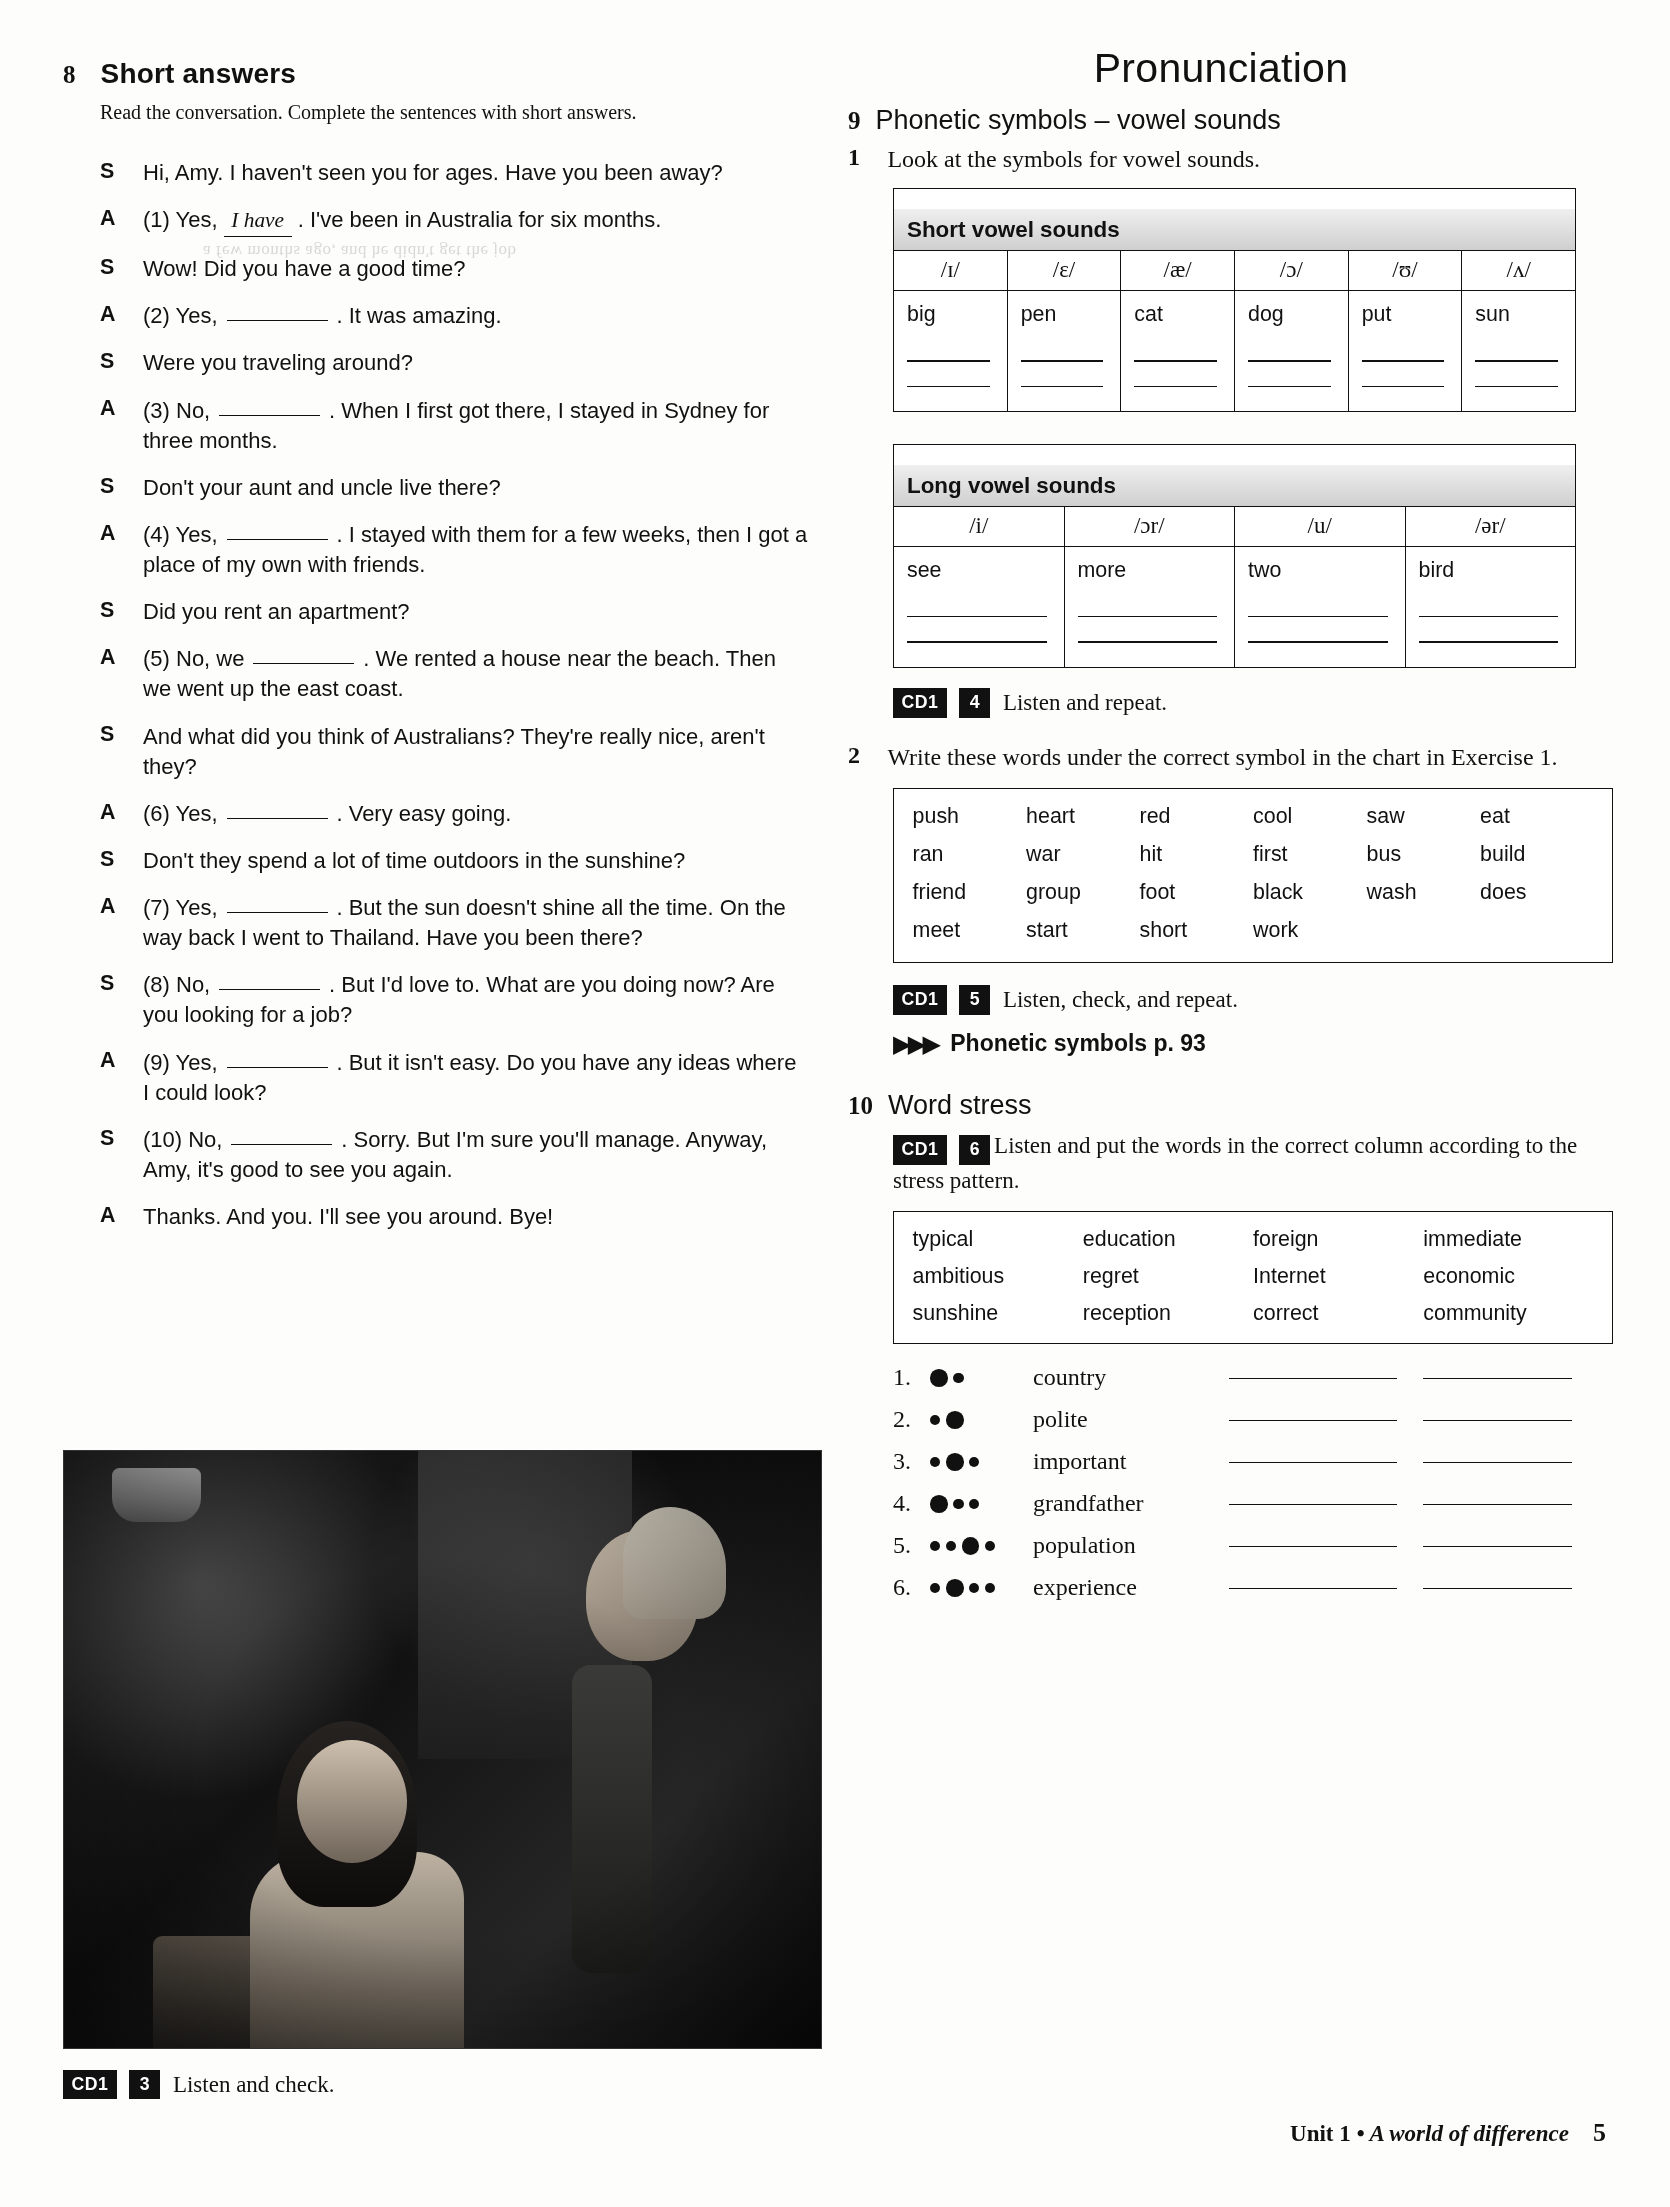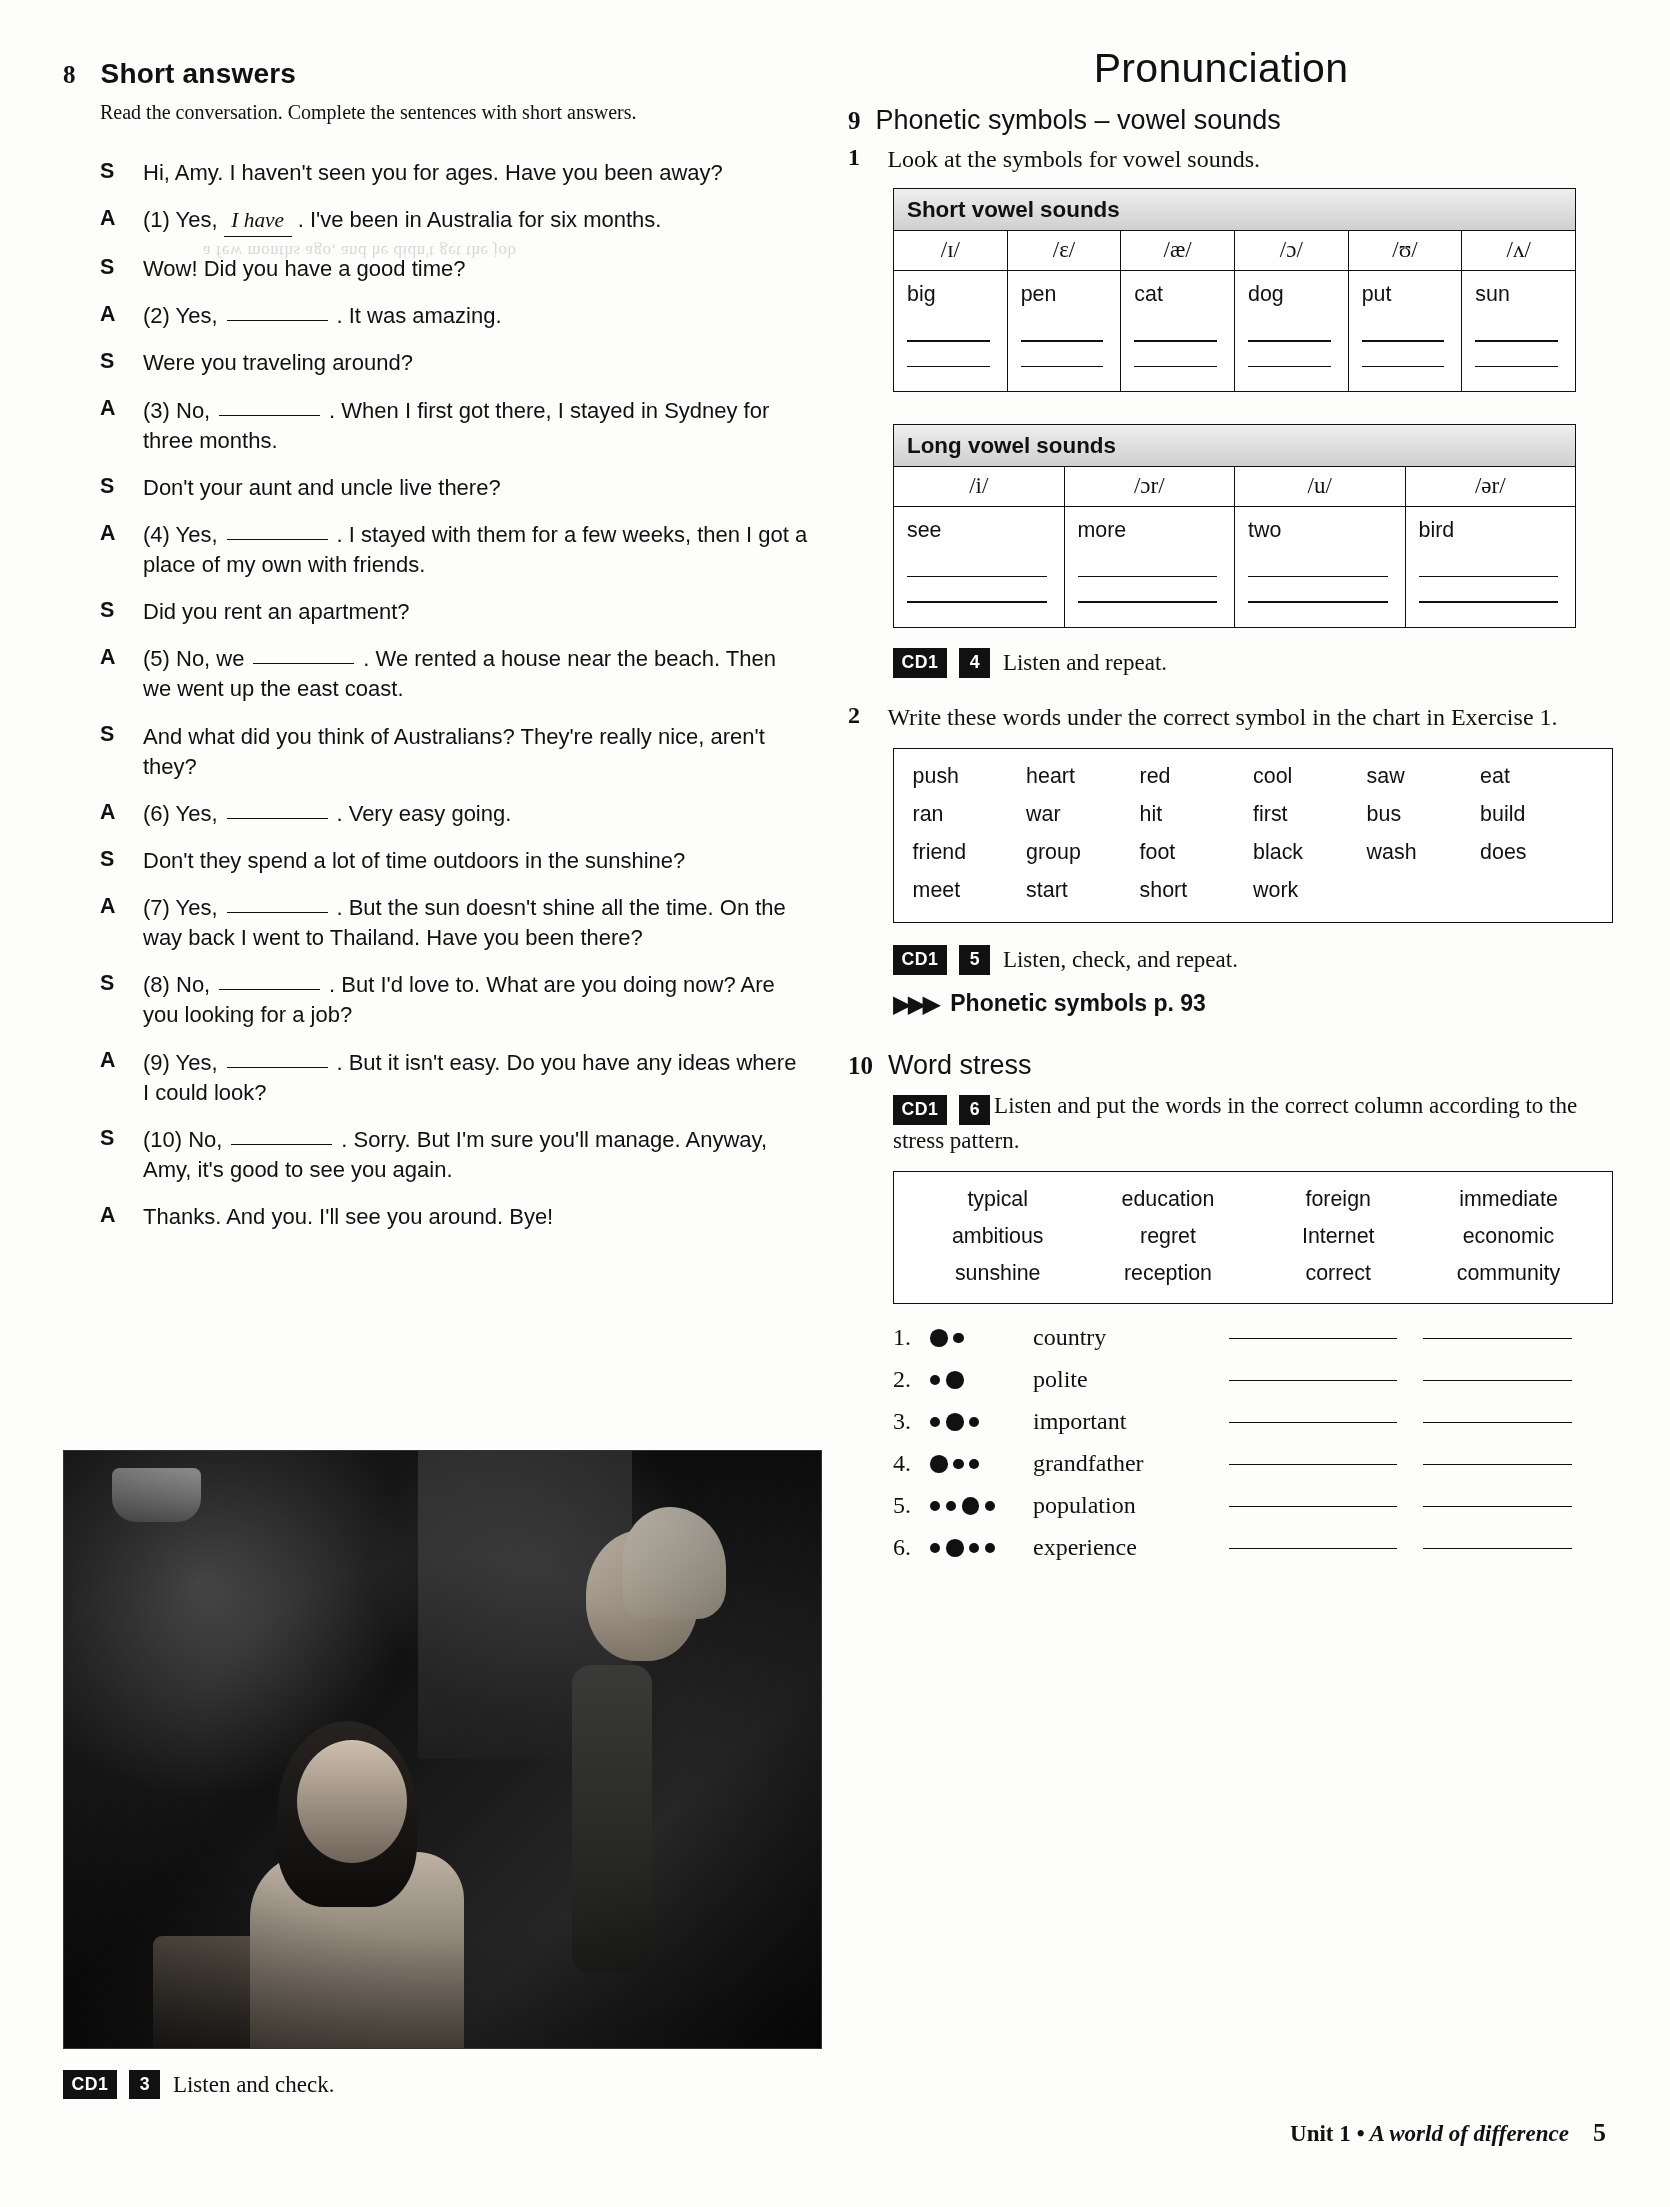--- a/index.html
+++ b/index.html
@@ -276,20 +276,21 @@
     width: 681px;
     background: #fff;
   }
   .vtable-head {
     background: linear-gradient(180deg,#efefef,#cfcfcf);
     border-bottom: 1.7px solid #111;
     font-family: "Liberation Sans", sans-serif;
     font-weight: 700;
     font-size: 22.4px;
     padding: 7.5px 13px;
+    margin-top: 20px;
   }
   .vrow {
     display: flex;
   }
   .vcell {
     border-right: 1.4px solid #111;
     flex: 1;
     box-sizing: border-box;
   }
   .vcell:last-child { border-right: none; }
@@ -327,21 +328,20 @@
     row-gap: 13px;
     font-family: "Liberation Sans", sans-serif;
     font-size: 21.4px;
   }
   .stressbox {
     border: 1.7px solid #111;
     margin: 15px 0 0 45px;
     width: 681px;
     padding: 15px 18.6px 17px 18.6px;
     background: #fff;
-    text-align: center;
   }
   .stressgrid {
     display: grid;
     grid-template-columns: repeat(4, 1fr);
     row-gap: 12px;
     font-family: "Liberation Sans", sans-serif;
     font-size: 21.4px;
   }
 
   .arrow-line {

